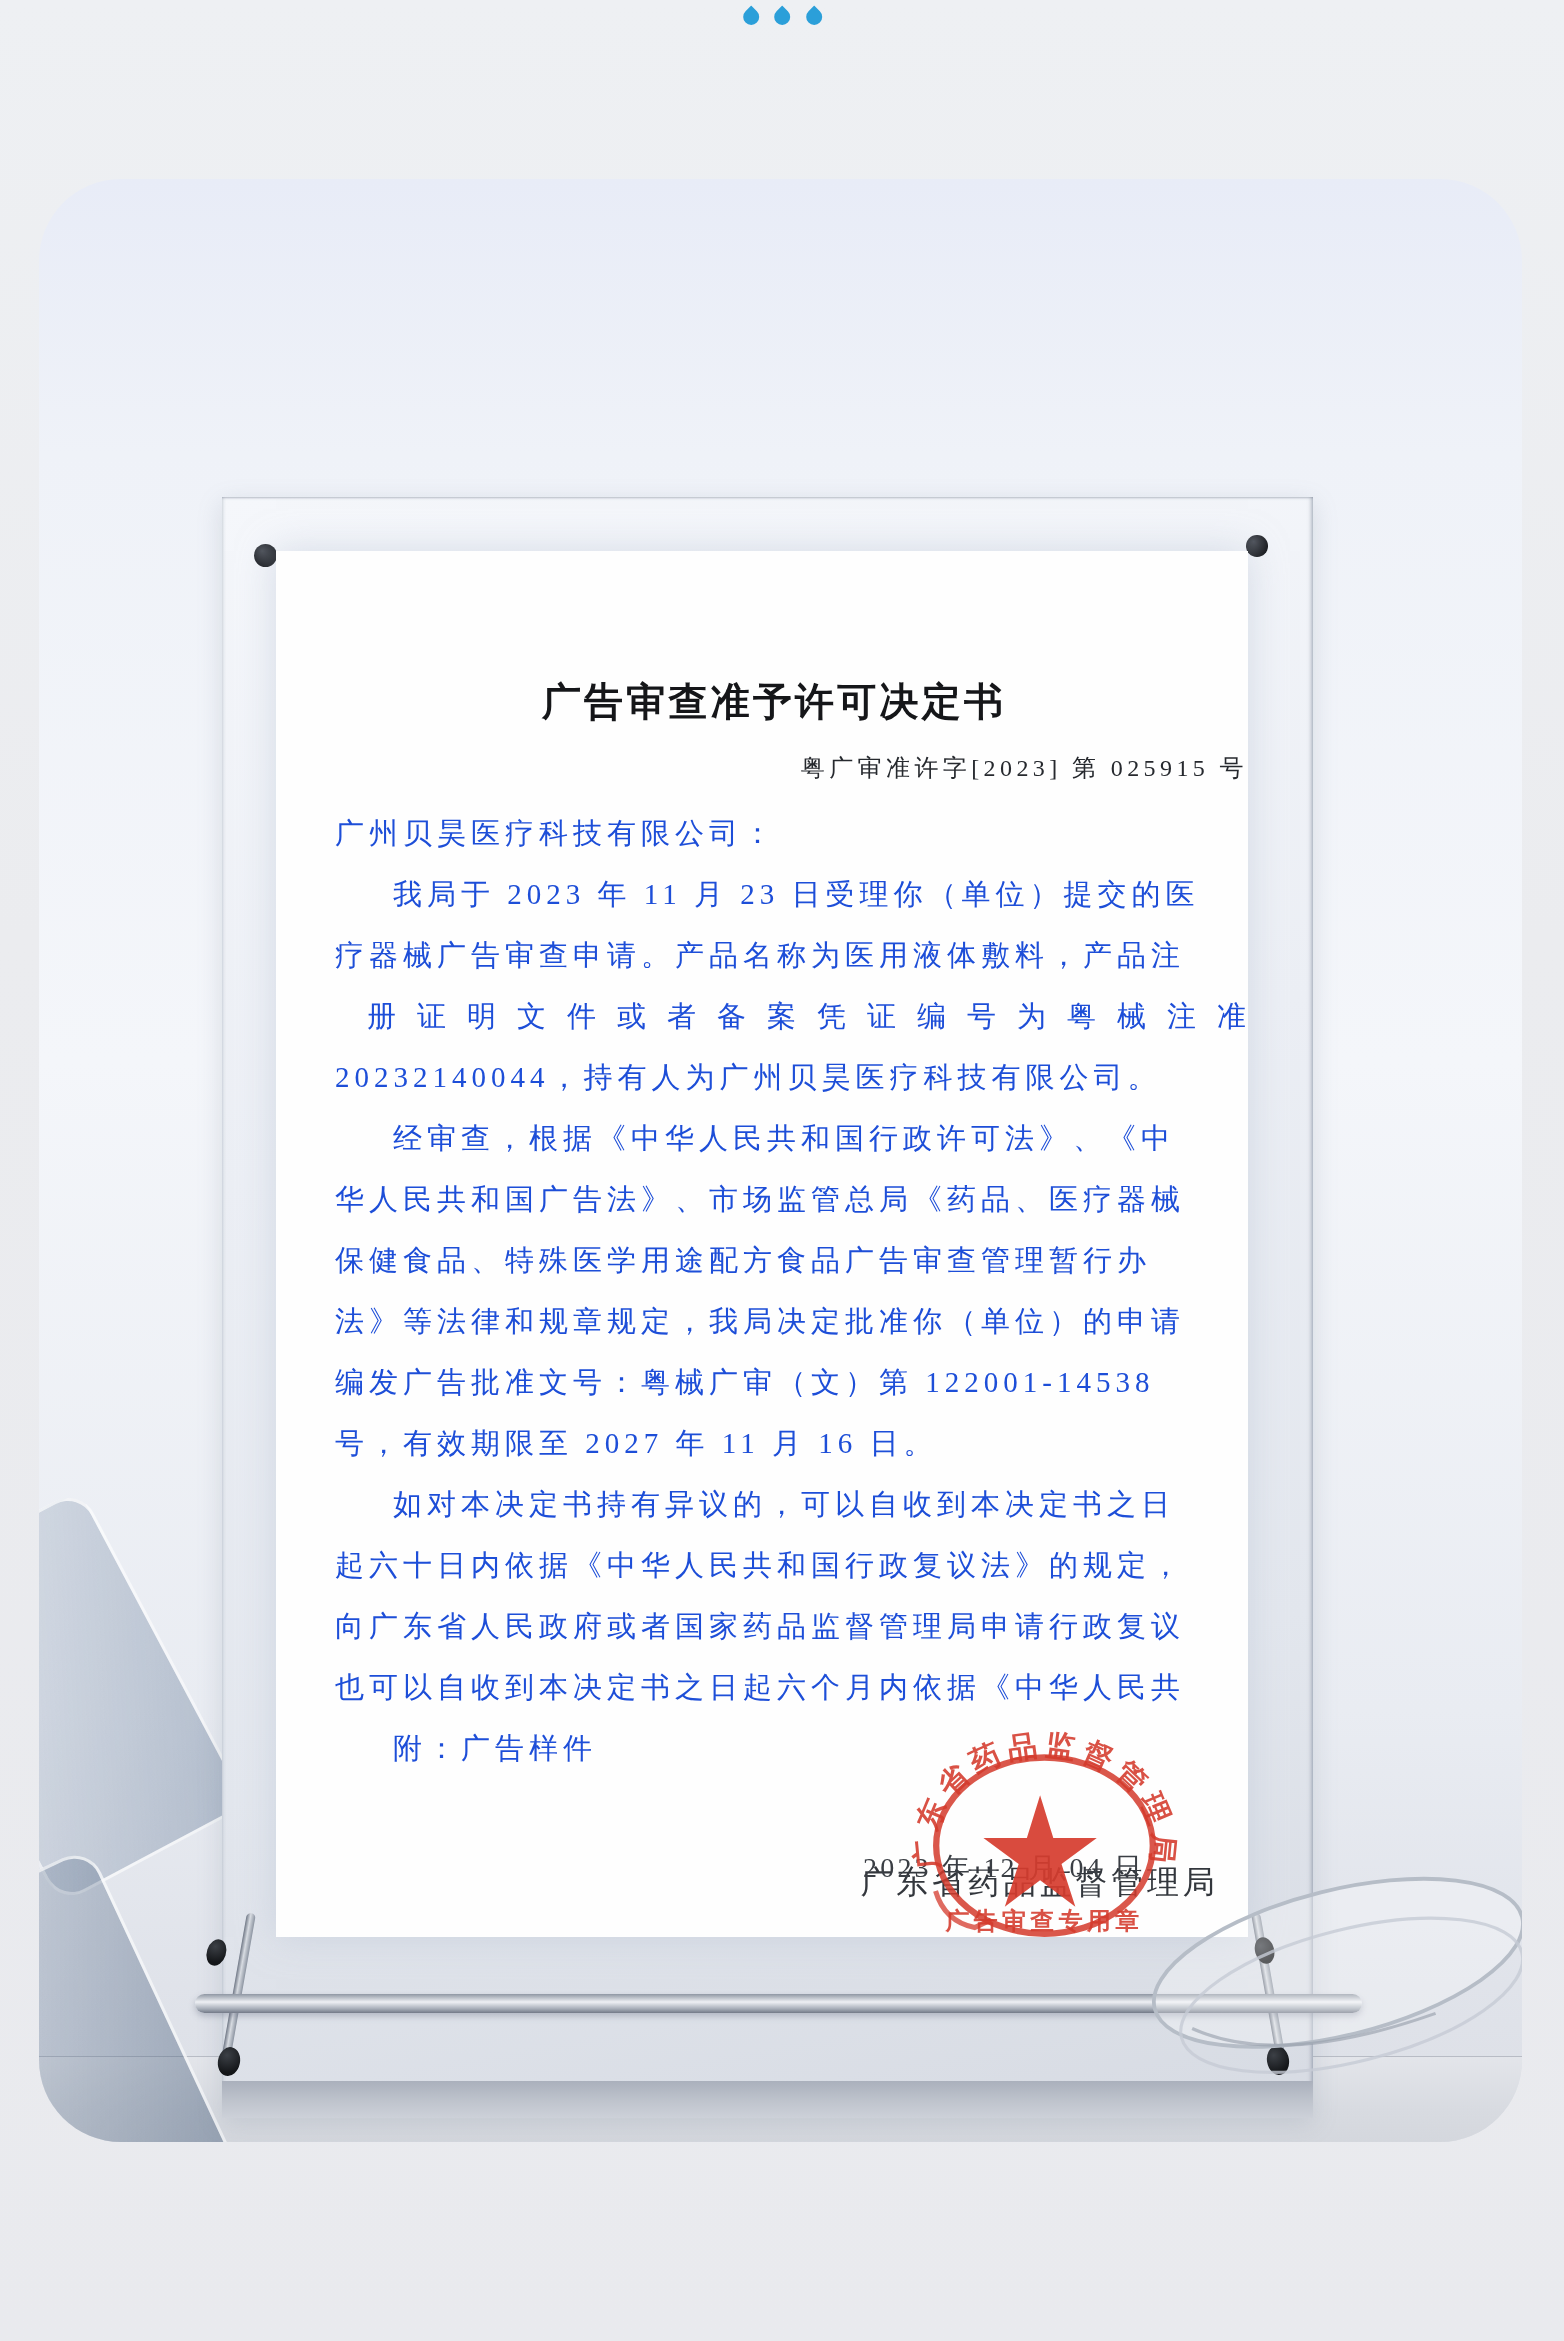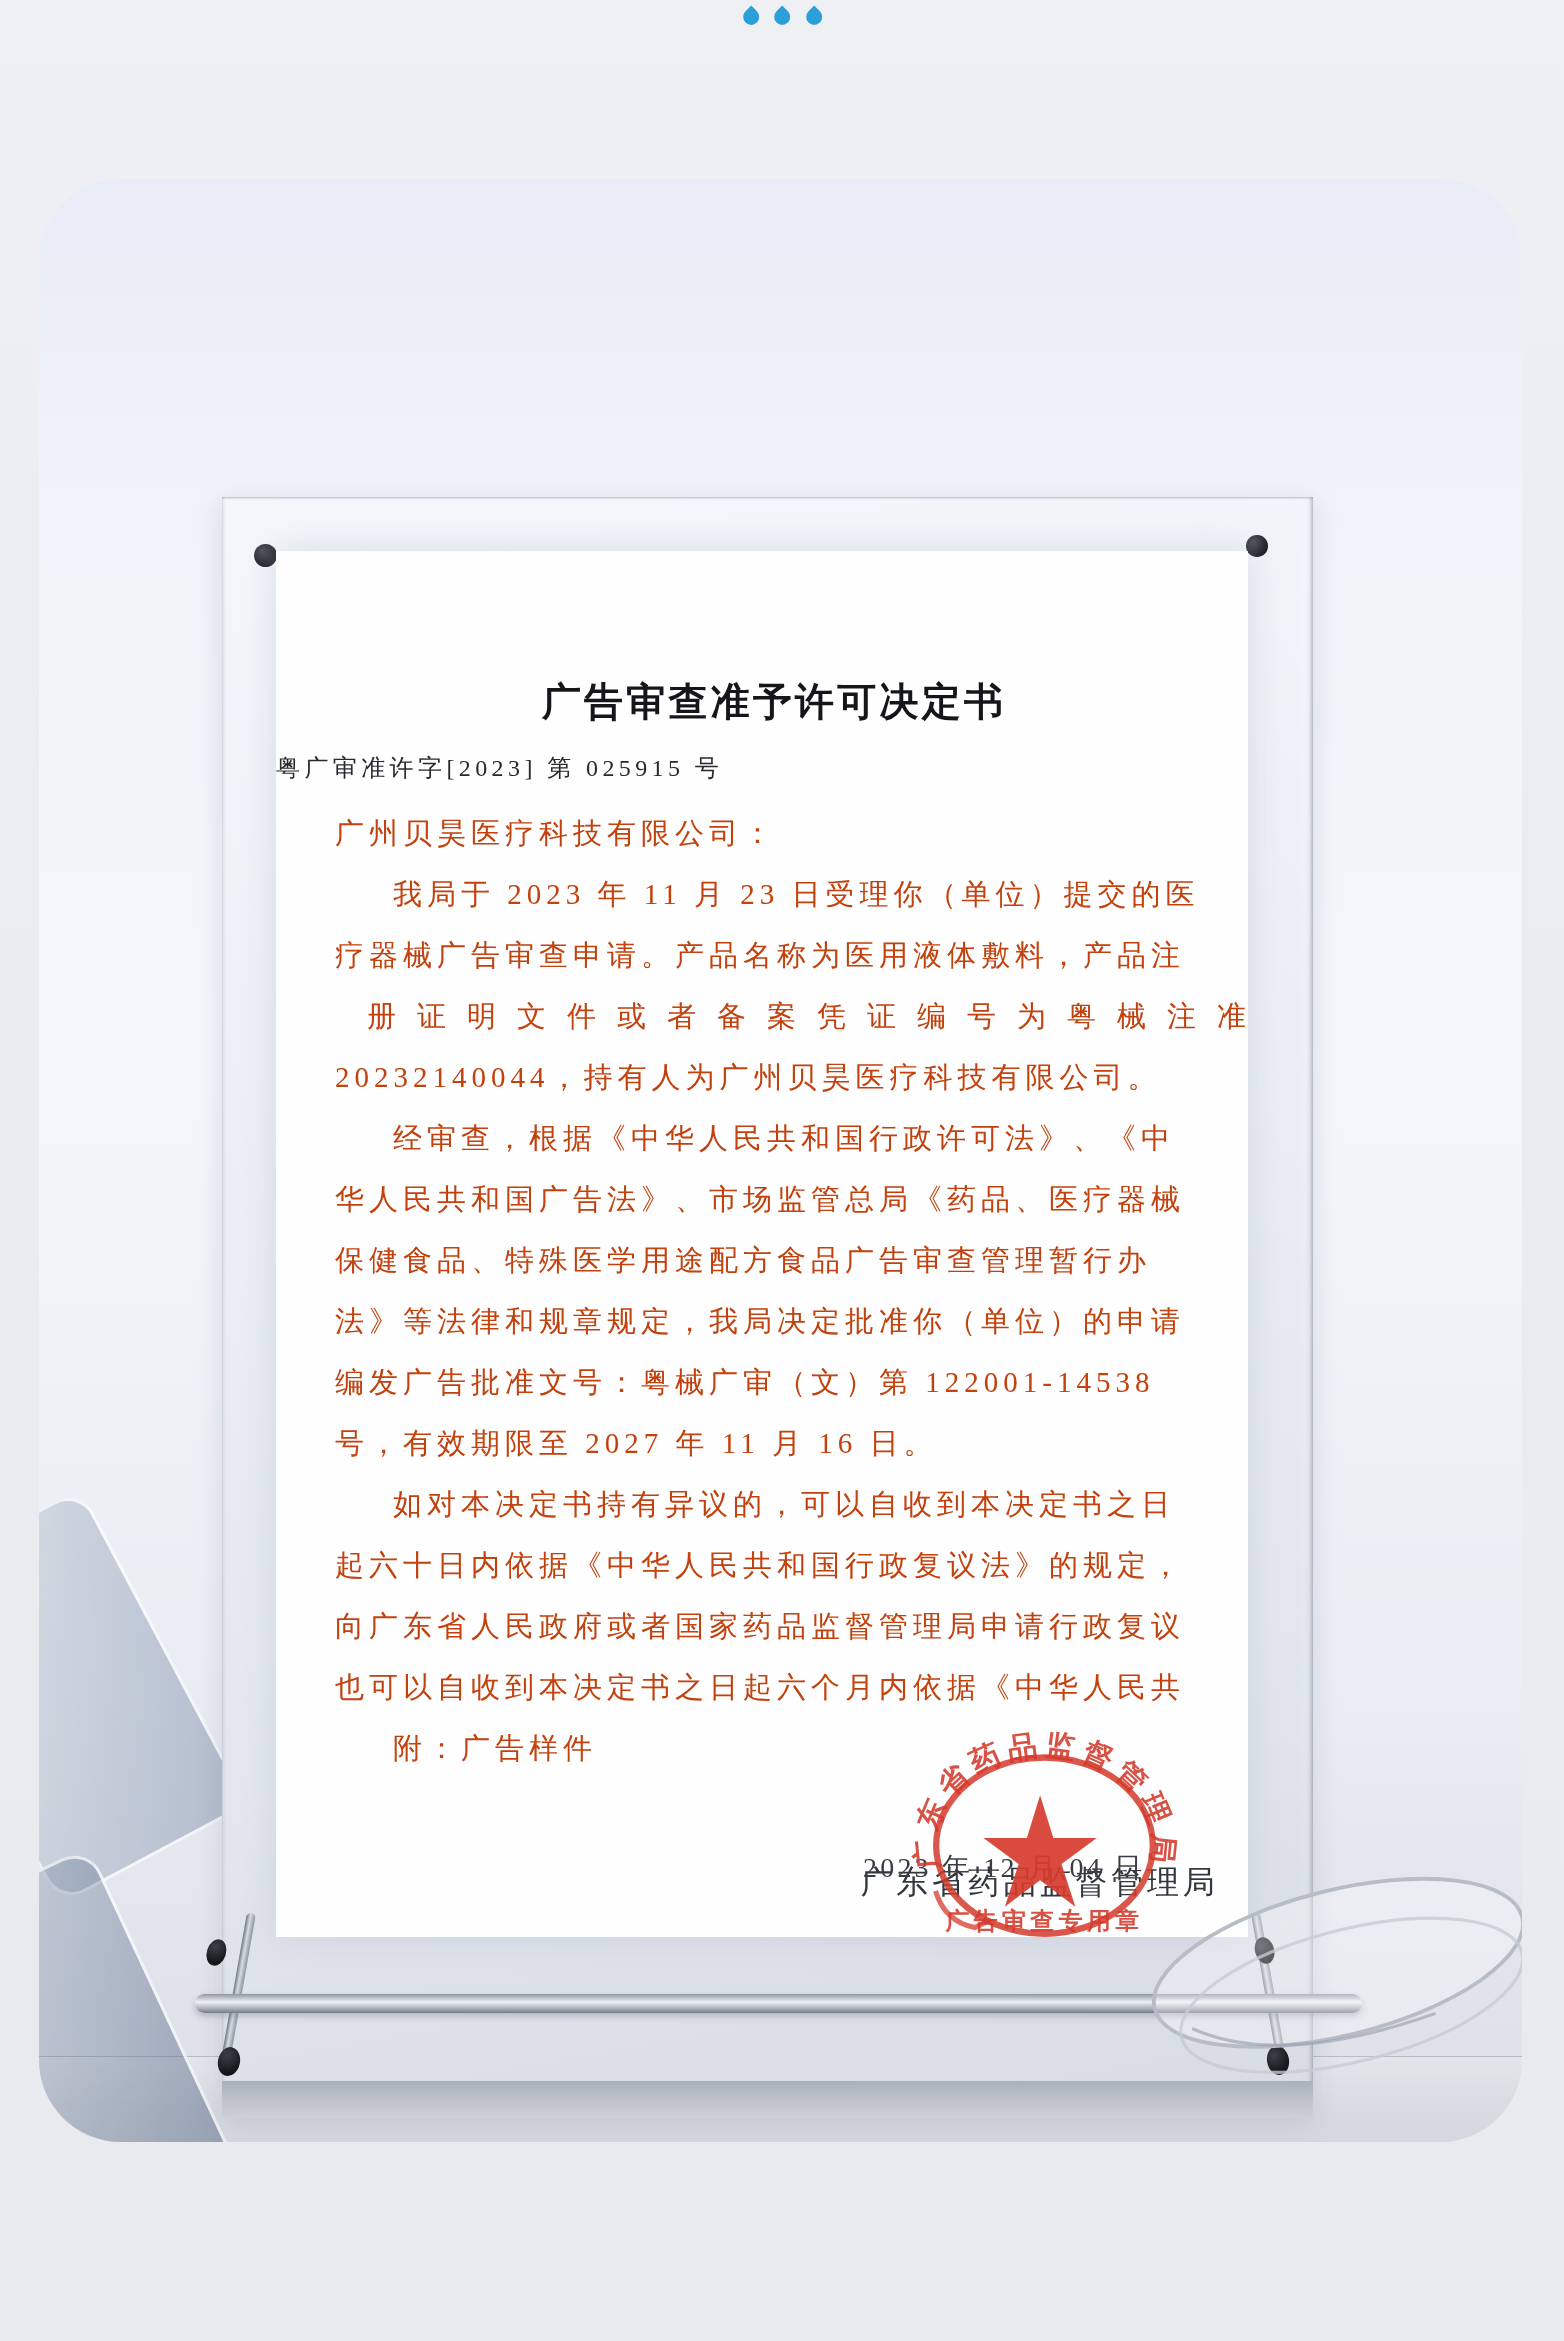--- a/index.html
+++ b/index.html
@@ -47,25 +47,25 @@
     background:linear-gradient(180deg,#aab0bc 0%,#bfc4cd 55%,#cdd1d9 100%);}
 
   .screw{border-radius:50%;background:radial-gradient(circle at 35% 30%,#4b4f57,#17191d 72%);}
 
   
   .paper{left:54px;top:54px;width:972px;height:1386px;background:#fefefe;
     box-shadow:0 0 35px rgba(188,196,214,.55);}
 
   .cert-title{top:124px;left:12px;width:100%;text-align:center;font-size:39px;font-weight:bold;
     letter-spacing:3.2px;color:#151619;}
-  .cert-docno{top:201px;left:0;width:100%;text-align:left;font-size:24px;
+  .cert-docno{top:201px;left:0;width:100%;text-align:right;font-size:24px;
     letter-spacing:4.4px;color:#26292e;}
 
   .cert-body{left:59px;top:252px;width:896px;font-size:29px;line-height:61px;
-    letter-spacing:5px;color:#c2410c;}
+    letter-spacing:5px;color:#1d4ed8;}
   .cert-line{white-space:nowrap;}
   .cert-line.indent{text-indent:58px;font-family:Liberation Serif, serif;}
   .cert-line.spread{letter-spacing:21px;margin-left:32px;}
 
   .issuer{top:1310px;left:568px;width:391px;text-align:center;font-size:32px;
     letter-spacing:3.8px;color:#33373d;}
   .issue-date{top:1298px;left:587px;width:353px;text-align:left;font-size:28px;
     letter-spacing:3.2px;color:#3a3e44;font-family:Liberation Serif, serif;}
 
   .stamp-svg{left:620px;top:1175px;width:297px;height:233px;pointer-events:none;}

